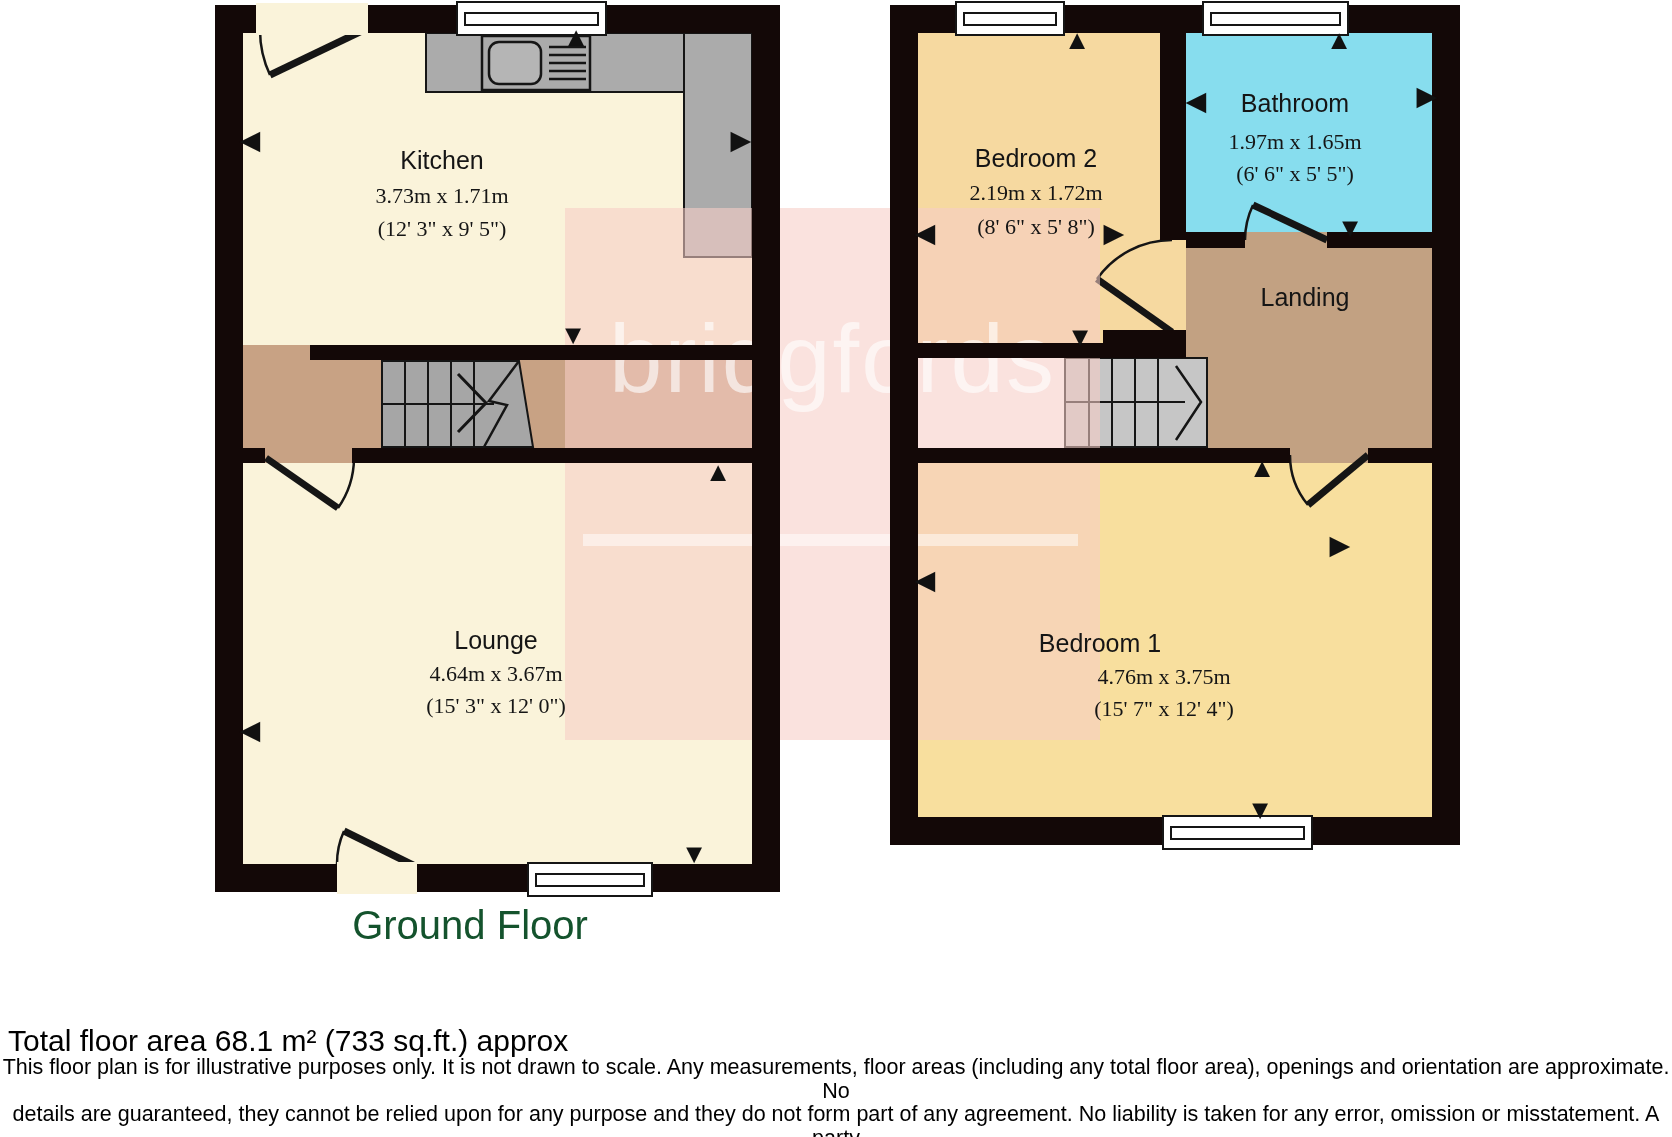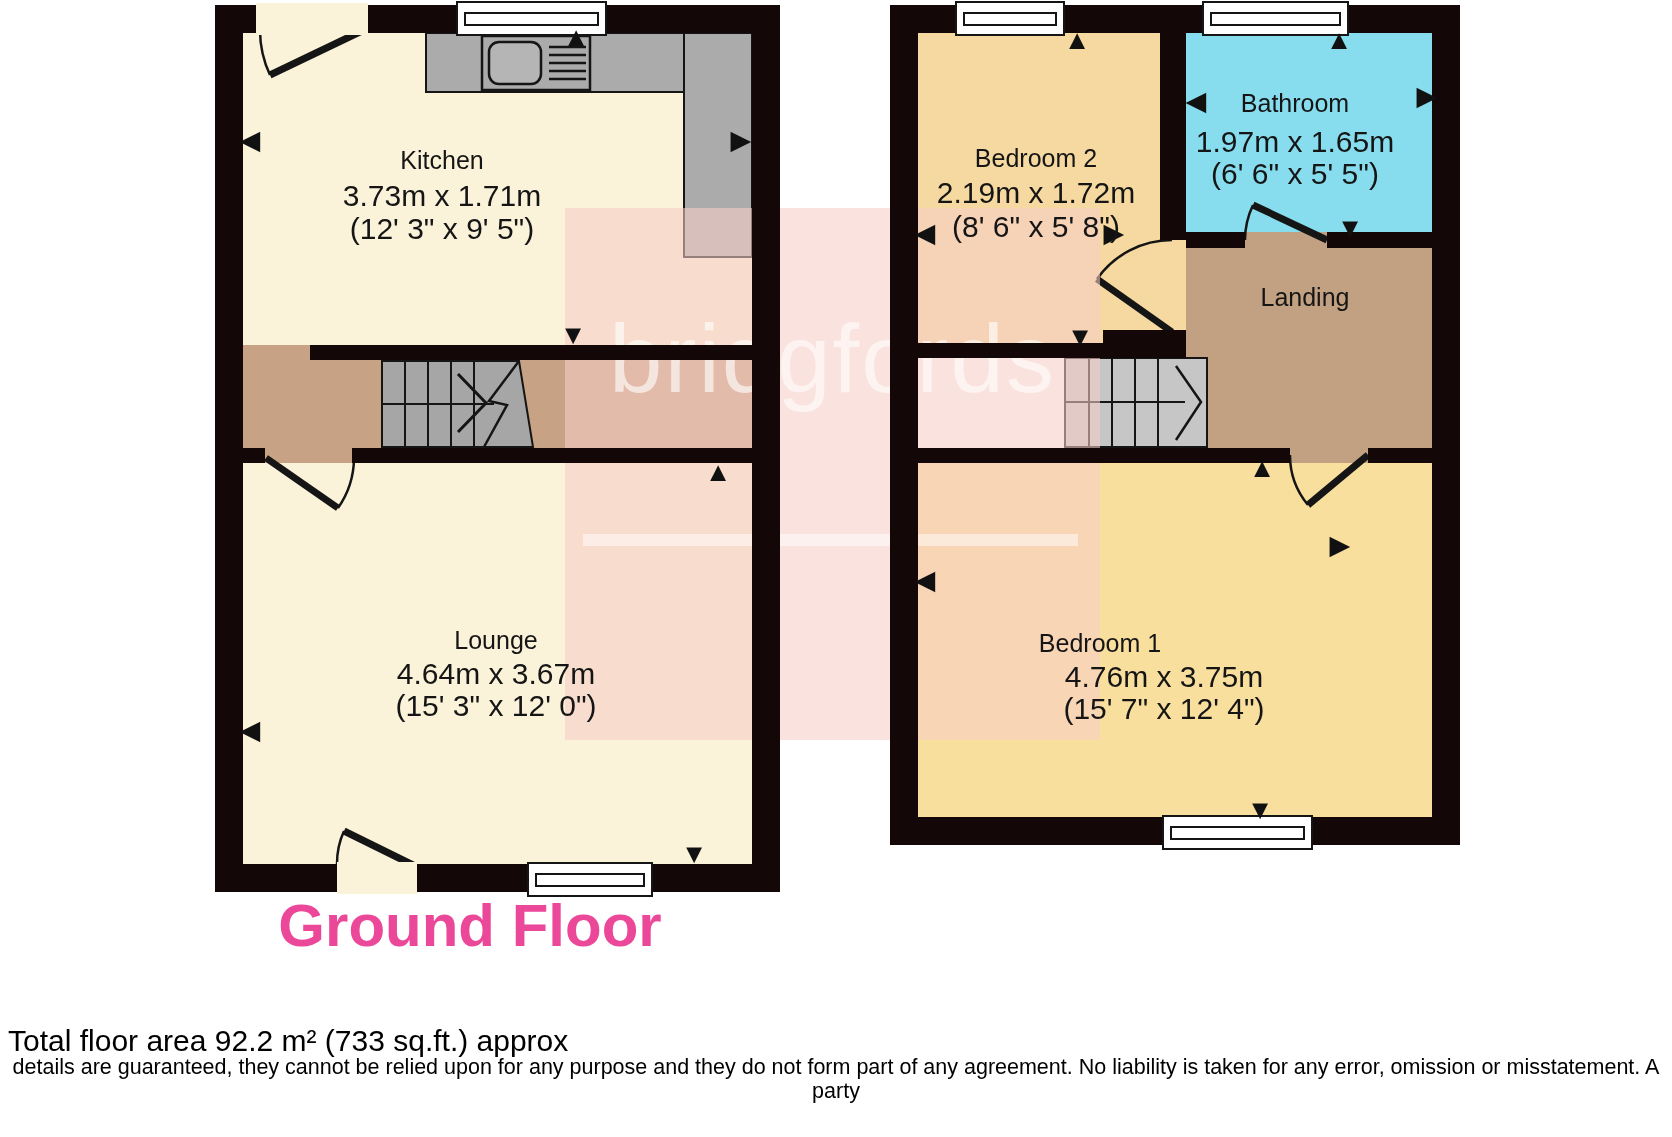--- a/index.html
+++ b/index.html
@@ -23,22 +23,22 @@
   
   .window{background:#fff;border:2px solid #151515;box-sizing:border-box;}
   .window .pane{position:absolute;left:6px;right:6px;top:50%;margin-top:-7px;height:10px;
                 border:2px solid #151515;background:#fff;}
   .door-gap{background:#faf3da;}
   
   .arrow{font-size:27px;line-height:1;color:#111;transform:translate(-50%,-50%);}
   
   .label{transform:translate(-50%,-50%);white-space:nowrap;text-align:center;color:#151515;}
   .room-name{font-size:25px;}
-  .room-dim{font-size:30px;}
-  .floor-label{transform:translate(-50%,-50%);font-size:60px;font-weight:bold;color:#ec4899;white-space:nowrap;}
+  .room-dim{font-size:22px;font-family:Liberation Serif, serif;}
+  .floor-label{transform:translate(-50%,-50%);font-size:40px;font-weight:normal;color:#14532d;white-space:nowrap;}
   
   .watermark{left:565px;top:208px;width:535px;height:532px;background:rgba(246,205,199,0.58);}
   .watermark .wm-text{position:absolute;left:0;right:0;top:96px;text-align:center;
       font-size:96px;font-weight:normal;letter-spacing:2px;color:rgba(255,255,255,0.62);}
   .watermark .wm-underline{position:absolute;left:18px;right:22px;top:326px;height:12px;
       background:rgba(255,255,255,0.5);}
   
   .footer-area{position:absolute;left:8px;top:1024px;font-size:30px;color:#000;}
   .disclaimer{position:absolute;left:0;top:1056px;width:100%;text-align:center;
       font-size:21.5px;line-height:23.5px;color:#000;}
@@ -184,19 +184,20 @@
   <div class="label room-dim" style="left:1295px;top:174px">(6' 6" x 5' 5")</div>
 
   <div class="label room-name" style="left:1305px;top:297px">Landing</div>
 
   <div class="label room-name" style="left:1100px;top:643px">Bedroom 1</div>
   <div class="label room-dim" style="left:1164px;top:677px">4.76m x 3.75m</div>
   <div class="label room-dim" style="left:1164px;top:709px">(15' 7" x 12' 4")</div>
 
   <div class="floor-label" style="left:470px;top:925px">Ground Floor</div>
 
-  <div class="footer-area">Total floor area 92.2 m² (733 sq.ft.) approx</div>
+  <div class="footer-area">Total floor area 68.1 m² (733 sq.ft.) approx</div>
   <div class="disclaimer">
+    <div>This floor plan is for illustrative purposes only. It is not drawn to scale. Any measurements, floor areas (including any total floor area), openings and orientation are approximate. No</div>
     <div>details are guaranteed, they cannot be relied upon for any purpose and they do not form part of any agreement. No liability is taken for any error, omission or misstatement. A party</div>
 
   </div>
 
 </div>
 
 </body></html>

